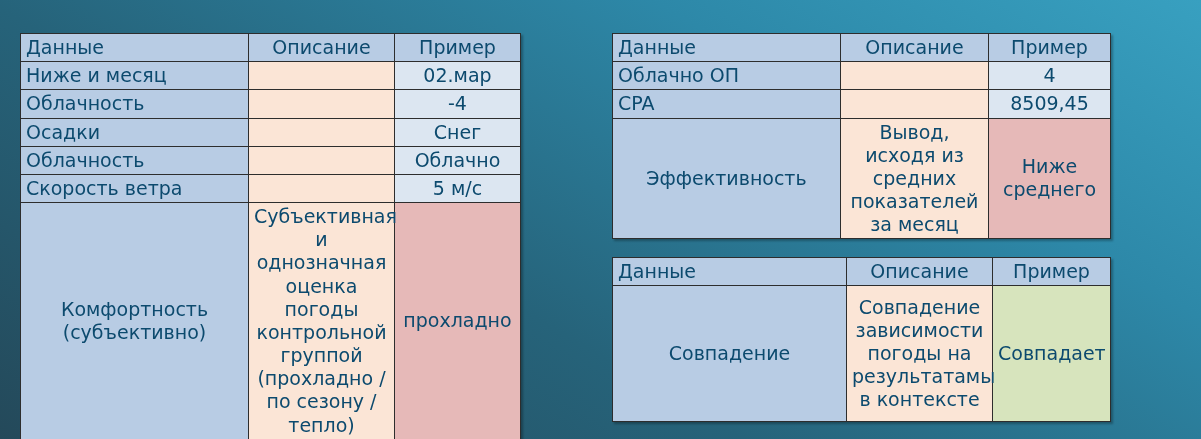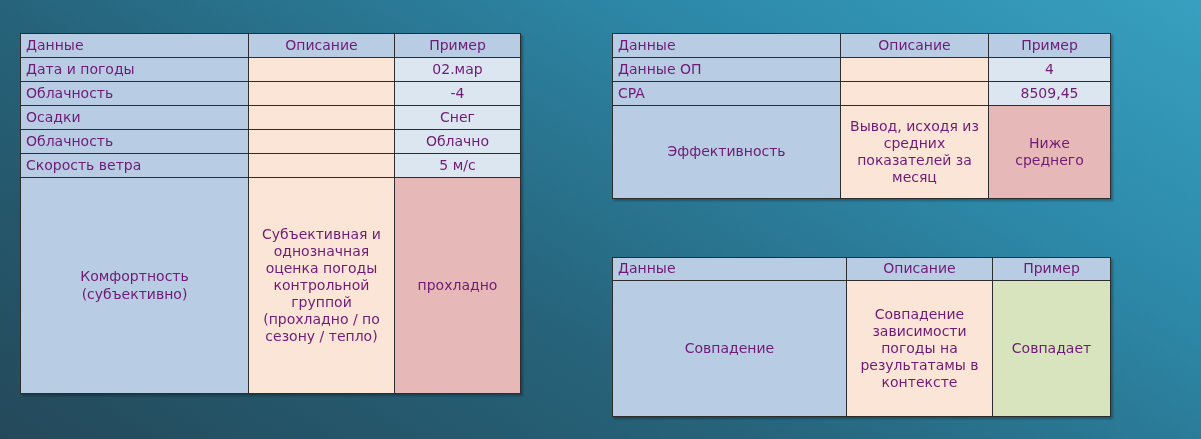--- a/index.html
+++ b/index.html
@@ -17,23 +17,23 @@
   }
   .tbl {
     position: absolute;
     border-collapse: collapse;
     table-layout: fixed;
     box-shadow: 2px 2px 2px rgba(0,0,0,0.28);
   }
   .tbl td {
     border: 1px solid #2d2d2d;
     padding: 2px 5px;
-    font-size: 14px;
+    font-size: 19px;
     line-height: 1.22;
-    color: #701a75;
+    color: #0c4a6e;
     vertical-align: middle;
     box-sizing: border-box;
   }
   
   .c-blue   { background: #b8cce4; }
   .c-peach  { background: #fbe5d6; }
   .c-light  { background: #dce6f1; }
   .c-pink   { background: #e6b9b8; }
   .c-green  { background: #d7e4bd; }
 
@@ -75,21 +75,21 @@
         <col class="col-b">
         <col class="col-c">
     </colgroup>
     <tbody>
       <tr class="r-norm">
         <td class="c-blue ta-l">Данные</td>
         <td class="c-blue ta-c">Описание</td>
         <td class="c-blue ta-c">Пример</td>
       </tr>
       <tr class="r-norm">
-        <td class="c-blue ta-l">Дата и погоды</td>
+        <td class="c-blue ta-l">Ниже и месяц</td>
         <td class="c-peach ta-c"></td>
         <td class="c-light ta-c">02.мар</td>
       </tr>
       <tr class="r-norm">
         <td class="c-blue ta-l">Облачность</td>
         <td class="c-peach ta-c"></td>
         <td class="c-light ta-c">-4</td>
       </tr>
       <tr class="r-norm">
         <td class="c-blue ta-l">Осадки</td>
@@ -120,21 +120,21 @@
         <col class="col-b">
         <col class="col-c">
     </colgroup>
     <tbody>
       <tr class="r-norm">
         <td class="c-blue ta-l">Данные</td>
         <td class="c-blue ta-c">Описание</td>
         <td class="c-blue ta-c">Пример</td>
       </tr>
       <tr class="r-norm">
-        <td class="c-blue ta-l">Данные ОП</td>
+        <td class="c-blue ta-l">Облачно ОП</td>
         <td class="c-peach ta-c"></td>
         <td class="c-light ta-c">4</td>
       </tr>
       <tr class="r-norm">
         <td class="c-blue ta-l">CPA</td>
         <td class="c-peach ta-c"></td>
         <td class="c-light ta-c">8509,45</td>
       </tr>
       <tr class="r-big">
         <td class="c-blue ta-c">Эффективность</td>

